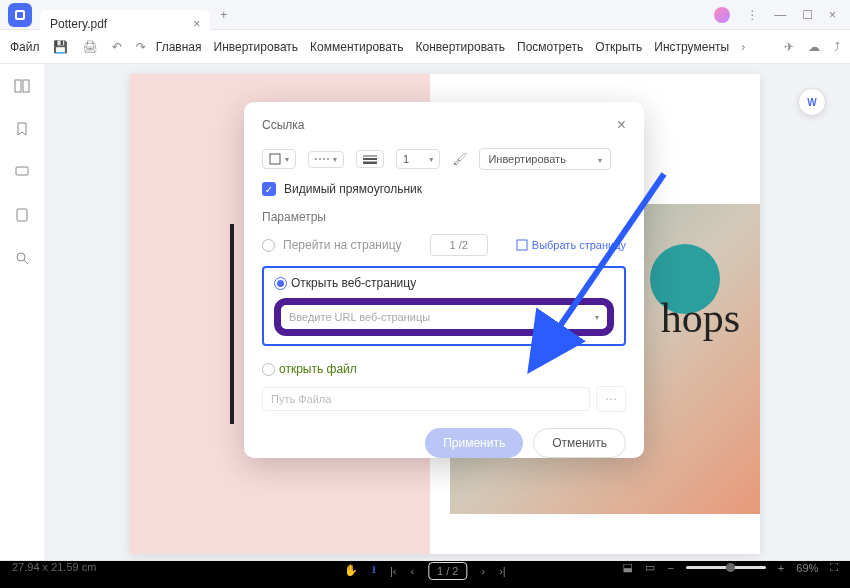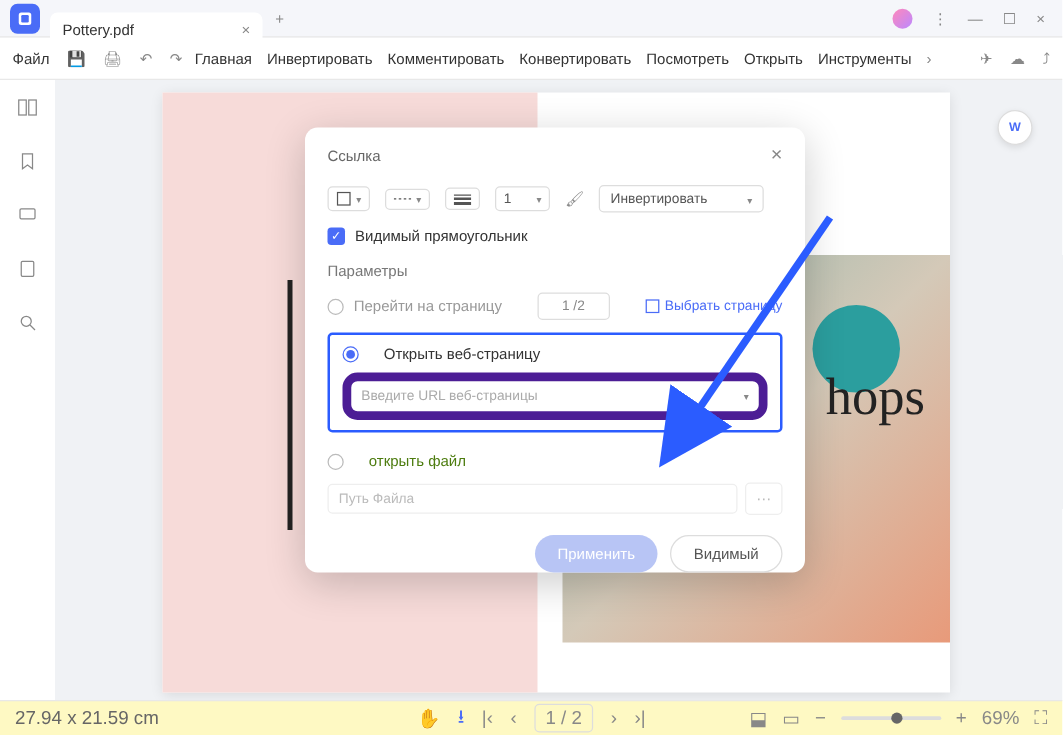--- a/index.html
+++ b/index.html
@@ -33,36 +33,36 @@
 .dlg-head{display:flex;align-items:center;justify-content:space-between;padding:14px 18px;color:#666}
 .dlg-close{color:#888;cursor:pointer;font-size:16px}
 .dlg-body{padding:0 18px}
 .dlg-sec{font-size:12px;color:#777;margin:6px 0 10px}
 .dlg-row{display:flex;align-items:center;gap:12px;margin-bottom:12px}
 .mini-dd{border:1px solid #ddd;border-radius:4px;padding:3px 6px;display:flex;align-items:center;gap:4px;font-size:11px;color:#555}
 .chev{font-size:8px;color:#888}
 .invert-dd{border:1px solid #ddd;border-radius:4px;padding:4px 8px;display:flex;align-items:flex-end;gap:32px;font-size:11px;color:#555}
 .chk-row{display:flex;align-items:center;gap:8px;margin-bottom:14px}
 .chk{width:14px;height:14px;background:#4a6cf7;border-radius:3px;display:flex;align-items:center;justify-content:center;color:#fff;font-size:10px}
-.radio-row{display:flex;align-items:center;gap:20px;margin-bottom:10px}
+.radio-row{display:flex;align-items:center;gap:4px;margin-bottom:10px}
 .radio{width:13px;height:13px;border:1px solid #bbb;border-radius:50%;display:flex;align-items:center;justify-content:center}
 .radio.on{border-color:#4a6cf7}
 .radio.on::after{content:"";width:7px;height:7px;background:#4a6cf7;border-radius:50%}
 .page-input{border:1px solid #ddd;border-radius:4px;padding:4px 8px;font-size:11px;color:#888;width:58px;text-align:center}
 .link-btn{color:#4a6cf7;font-size:11px;display:flex;align-items:center;gap:4px}
 .hl-box{border:2px solid #2b5cff;border-radius:4px;padding:8px 10px;margin-bottom:16px}
 .url-input{border:7px solid #4c1d95;border-radius:12px;padding:6px 8px;width:100%;font-size:11px;color:#aaa;display:flex;align-items:center;justify-content:space-between;margin-top:8px}
 .path-input{border:1px solid #eee;border-radius:4px;padding:5px 8px;font-size:11px;color:#bbb;flex:1}
 .dots-btn{border:1px solid #eee;border-radius:4px;padding:5px 8px;color:#bbb;margin-left:6px}
 .dlg-foot{display:flex;justify-content:flex-end;gap:10px;padding:16px 18px 0}
 .btn{border-radius:16px;padding:7px 18px;font-size:12px;cursor:pointer}
 .btn-primary{background:#b8c5f5;color:#fff;border:none}
 .btn-sec{background:#fff;border:1px solid #ddd;color:#555}
 .arrow{position:absolute;left:480px;top:100px;pointer-events:none}
-.statusbar{position:absolute;bottom:0;left:0;right:0;height:28px;border-top:1px solid #e8e8e8;display:flex;align-items:center;padding:0 12px;font-size:15px;color:#666;background:#fef9c3}
+.statusbar{position:absolute;bottom:0;left:0;right:0;height:28px;border-top:1px solid #e8e8e8;display:flex;align-items:flex-start;padding:0 12px;font-size:11px;color:#666;background:#000000}
 .sb-center{position:absolute;left:50%;transform:translateX(-50%);display:flex;align-items:center;gap:14px;color:#888}
 .sb-page{border:1px solid #ddd;border-radius:4px;padding:2px 8px}
 .sb-right{margin-left:auto;display:flex;align-items:center;gap:12px;color:#888}
 .zoom-track{width:80px;height:3px;background:#ddd;border-radius:2px;position:relative}
 .zoom-thumb{position:absolute;left:50%;top:-3px;width:9px;height:9px;background:#666;border-radius:50%}
 </style>
 </head>
 <body>
 
 <div class="titlebar">
@@ -213,21 +213,21 @@
           <div class="radio"></div>
           <span style="color:#4d7c0f">открыть файл</span>
         </div>
         <div style="display:flex;align-items:center">
           <div class="path-input">Путь Файла</div>
           <div class="dots-btn">⋯</div>
         </div>
       </div>
       <div class="dlg-foot">
         <button class="btn btn-primary">Применить</button>
-        <button class="btn btn-sec">Видимый</button>
+        <button class="btn btn-sec">Отменить</button>
       </div>
     </div>
 
     <svg class="arrow" width="150" height="220">
       <defs>
           <marker id="ah" markerWidth="10" markerHeight="10" refX="8" refY="5" orient="auto">
             <path d="M0,0 L10,5 L0,10 z" fill="#2b5cff"></path>
           </marker>
         </defs>
       <line x1="140" y1="10" x2="10" y2="200" stroke="#2b5cff" stroke-width="6" marker-end="url(#ah)"></line>

